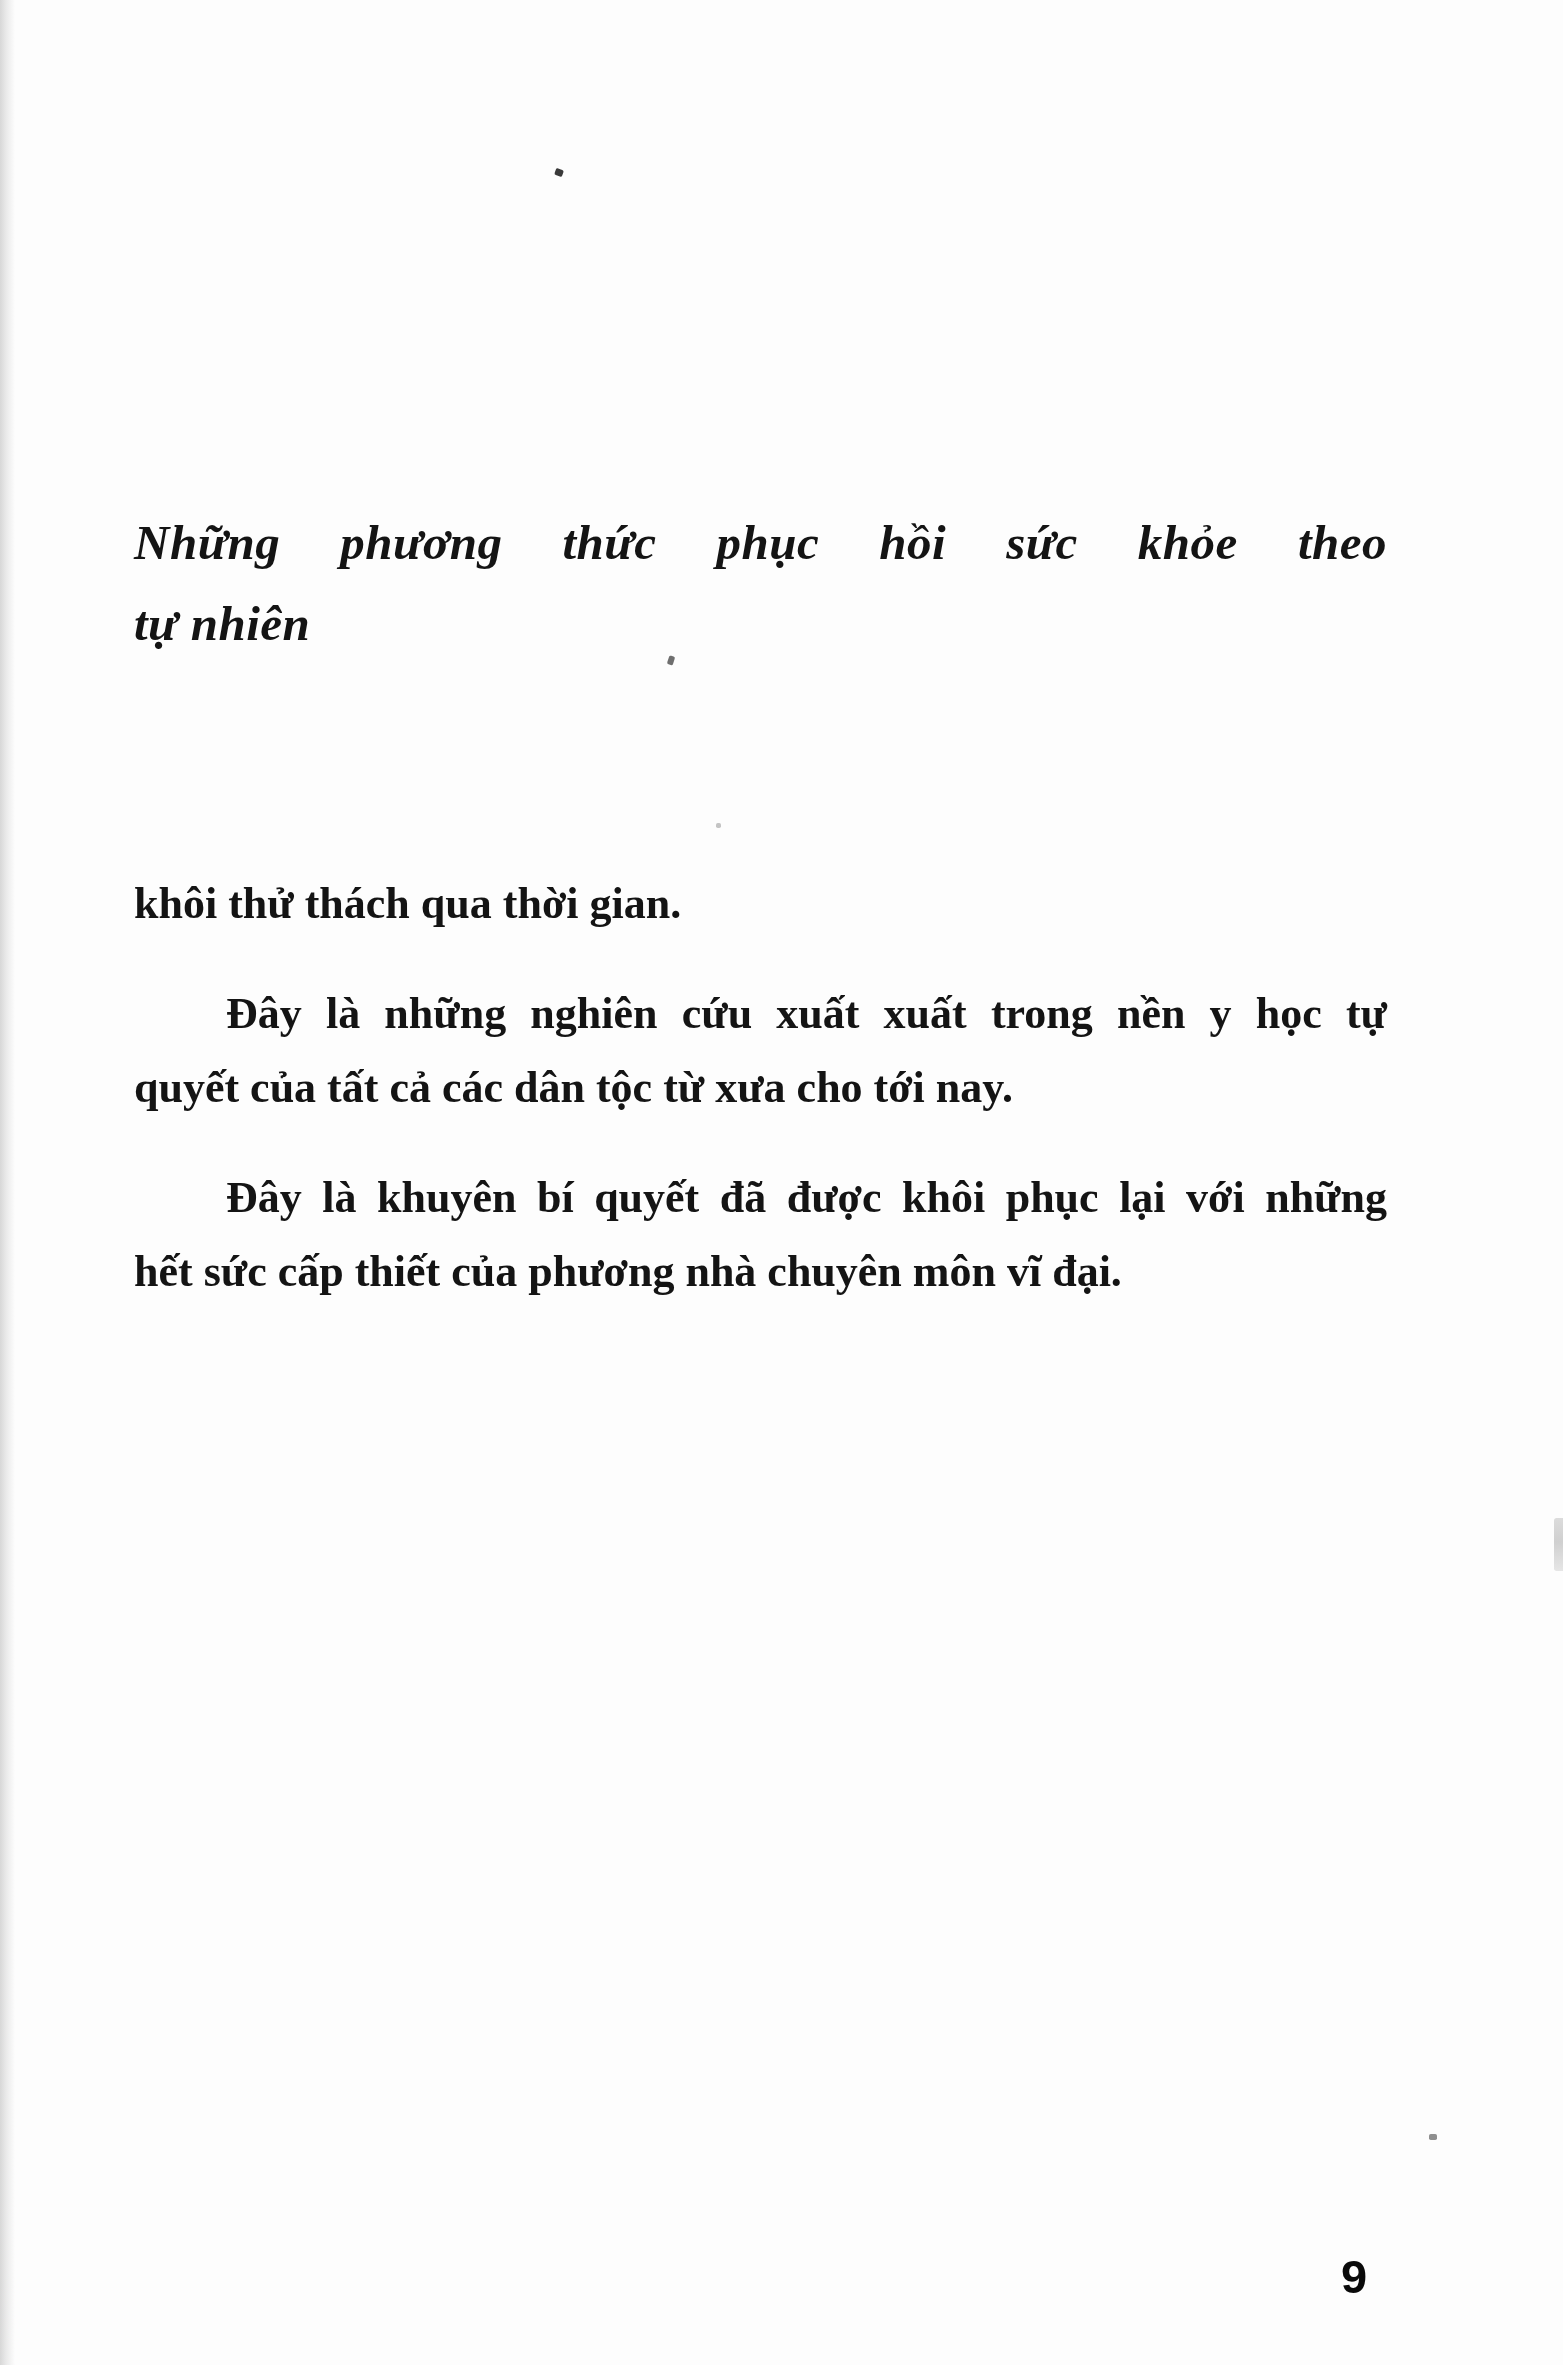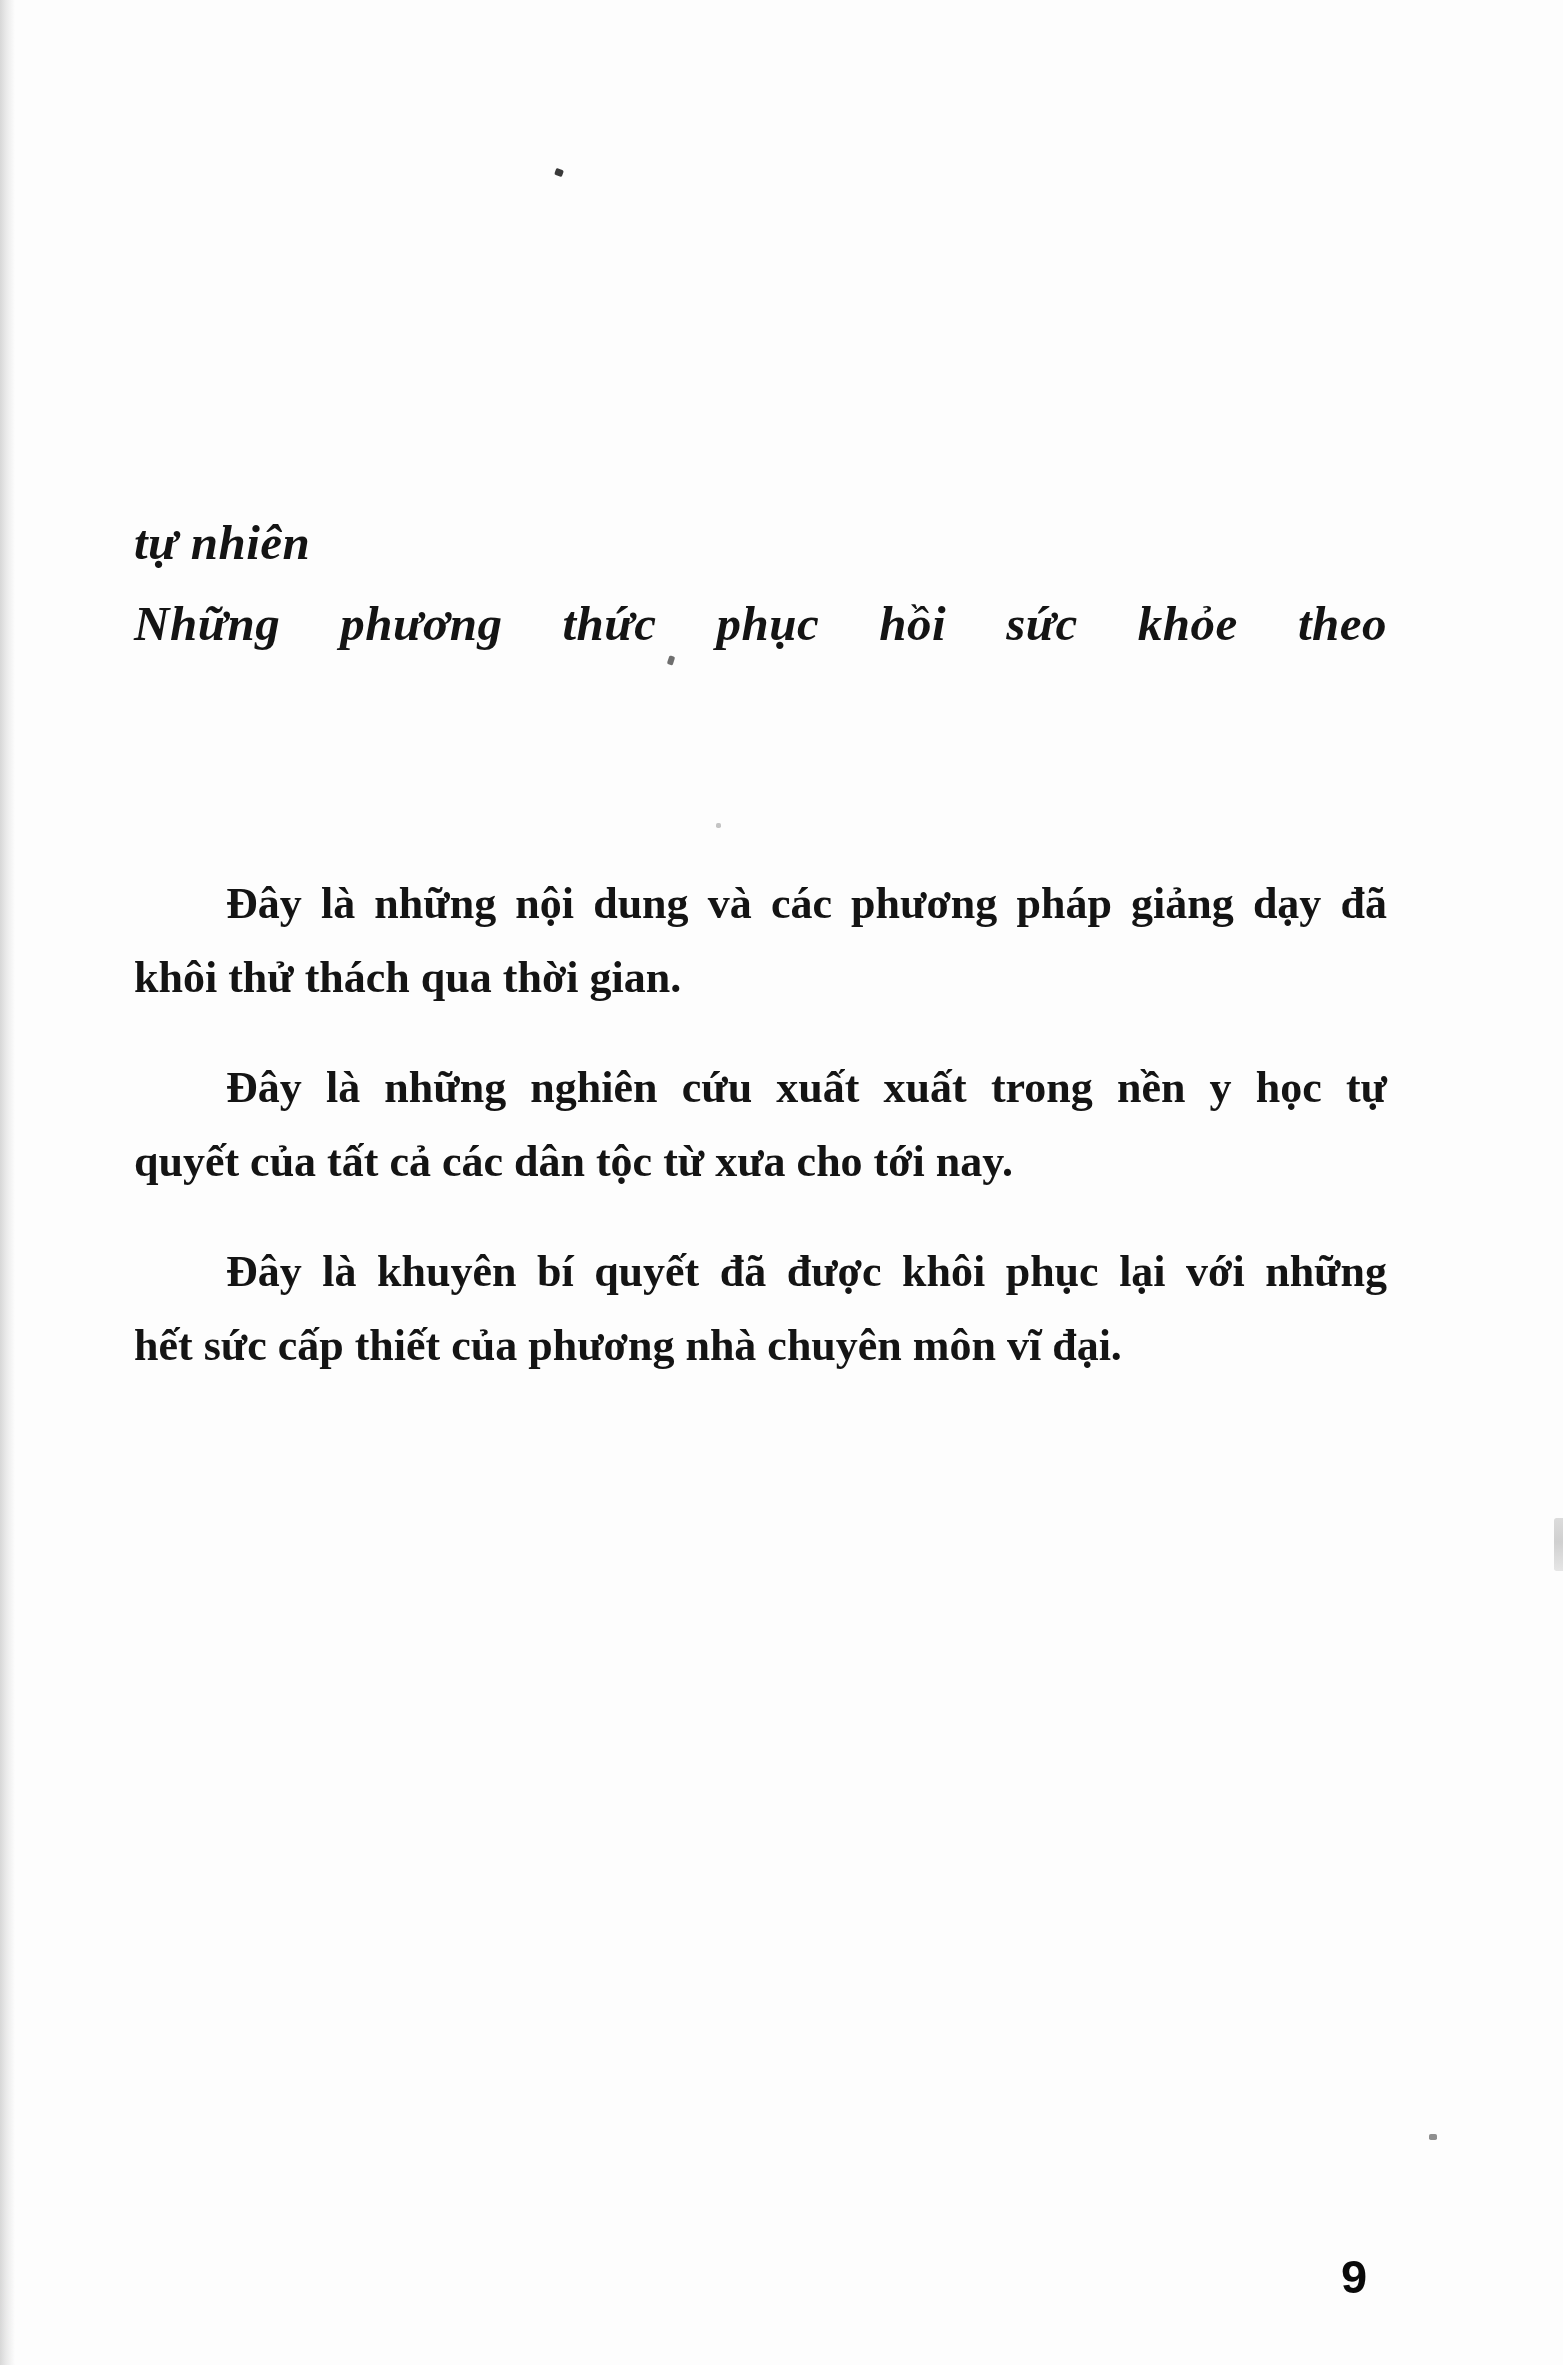--- a/index.html
+++ b/index.html
@@ -88,28 +88,27 @@
 </head>
 <body>
 
 <div class="page">
 
   <div class="scan-edge"></div>
 
   <div class="content">
 
     <h1 class="title">
+      <span class="tline just">Những phương thức phục hồi sức khỏe theo</span>
       <span class="tline">tự nhiên</span>
-      <span class="tline just">Những phương thức phục hồi sức khỏe theo</span>
     </h1>
 
     <div class="body-text">
 
       <p class="para">
-        <span class="pline indent just">Đây là những nội dung và các phương pháp giảng dạy đã</span>
         <span class="pline">khôi thử thách qua thời gian.</span>
       </p>
 
       <p class="para">
         <span class="pline indent just">Đây là những nghiên cứu xuất xuất trong nền y học tự</span>
         <span class="pline">quyết của tất cả các dân tộc từ xưa cho tới nay.</span>
       </p>
 
       <p class="para">
         <span class="pline indent just">Đây là khuyên bí quyết đã được khôi phục lại với những</span>

